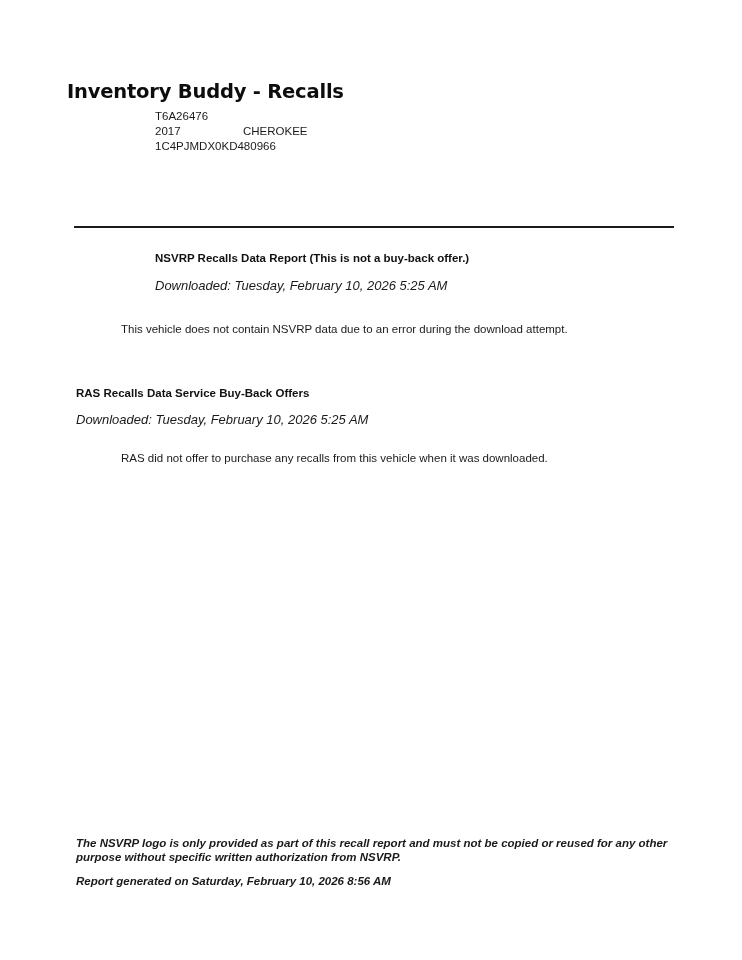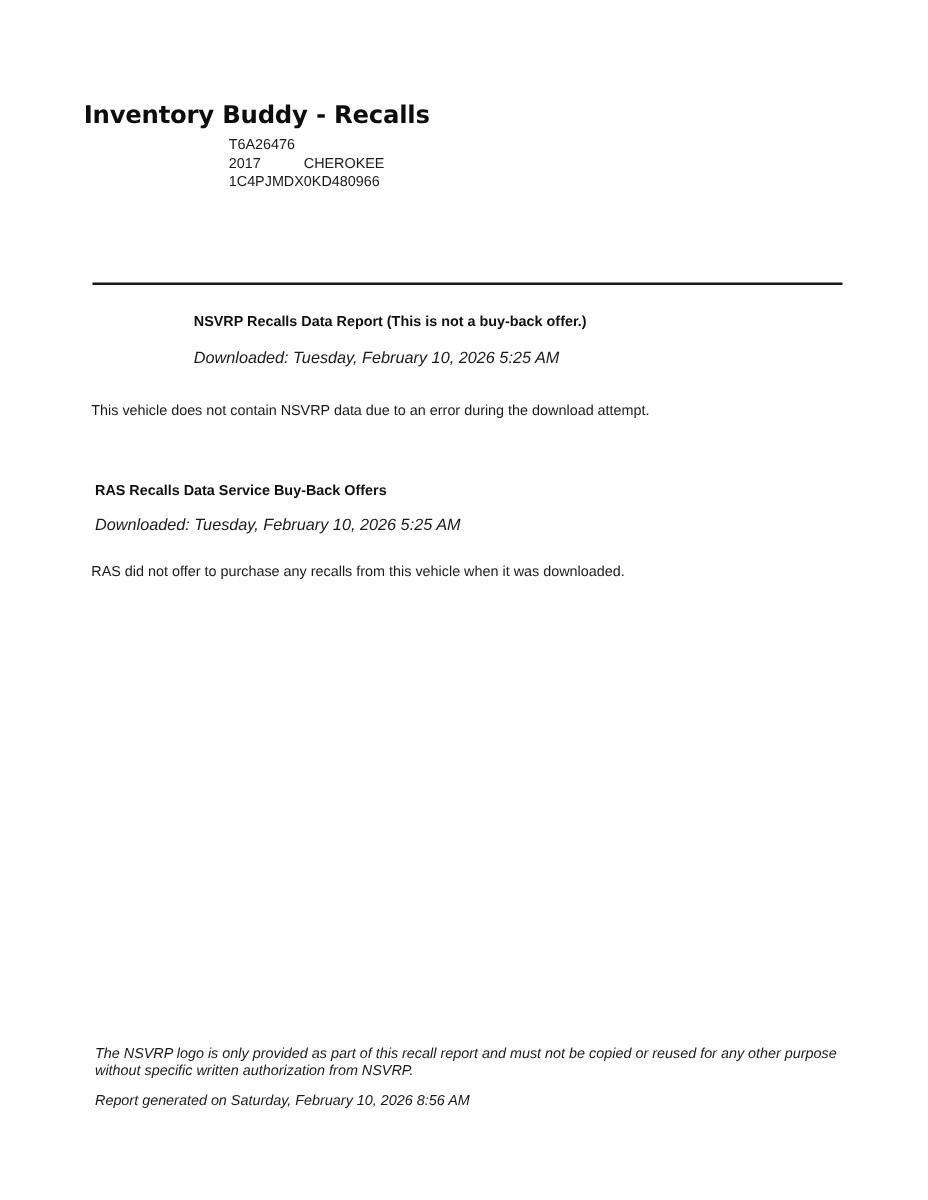--- a/index.html
+++ b/index.html
@@ -29,21 +29,21 @@
 
     .meta-row {
       position: absolute;
       left: 0;
       height: 16px;
       font-size: 11.5px;
       line-height: 16px;
     }
     .meta-value {
       position: absolute;
-      left: 183px;
+      left: 155px;
       color: #1a1a1a;
     }
     .meta-value2 {
       position: absolute;
       left: 227px;
       color: #1a1a1a;
       margin-left: 16px;
     }
 
     .rule {
@@ -61,28 +61,30 @@
       color: #111111;
     }
     .section-date {
       font-style: italic;
       font-size: 13px;
       color: #1a1a1a;
     }
     .body-text {
       font-size: 11.5px;
       color: #1a1a1a;
+      margin-left: 48px;
     }
     .footer-text {
       font-style: italic;
       font-size: 11.5px;
       line-height: 14px;
       color: #1a1a1a;
       white-space: normal;
       width: 600px;
+      font-weight: bold;
     }
   </style>
 </head>
 <body>
 
 <div class="abs title">Inventory Buddy - Recalls</div>
 
 <div>
   <div class="meta-row" style="top:108px;">
 

